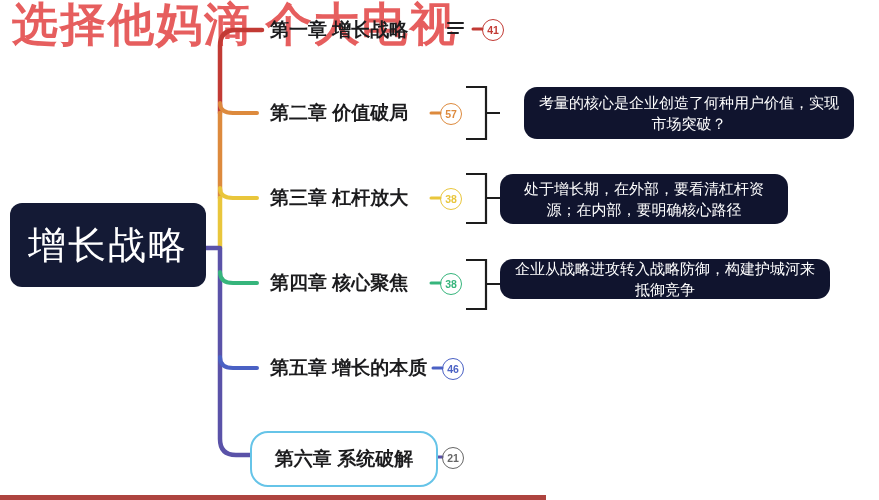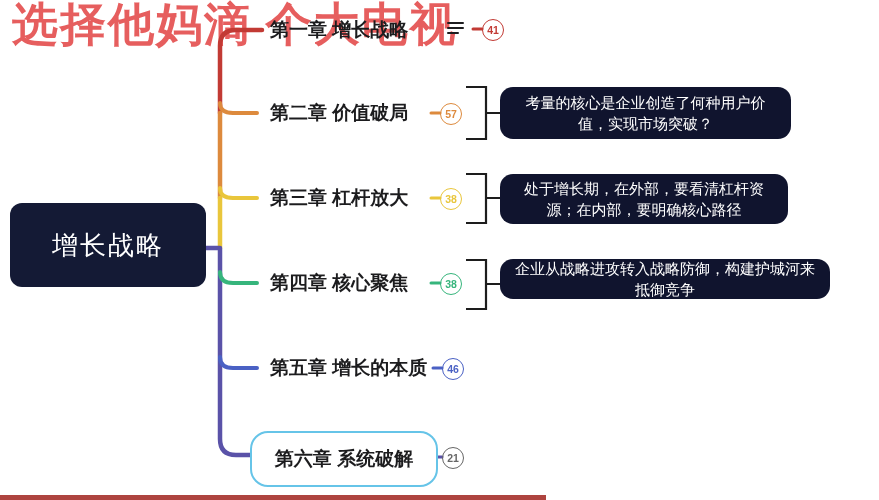--- a/index.html
+++ b/index.html
@@ -3,40 +3,40 @@
 <meta charset="utf-8">
 <style>
   html,body{margin:0;padding:0;}
   body{font-family:"Liberation Sans","DejaVu Sans",sans-serif;}
   .canvas{position:relative;width:879px;height:500px;background:#ffffff;overflow:hidden;}
   .watermark{position:absolute;left:12px;top:-6px;font-family:"Liberation Serif","DejaVu Serif",serif;
     font-size:46px;font-weight:700;letter-spacing:2px;opacity:.82;white-space:nowrap;z-index:1;}
   .wm-bottom{position:absolute;left:0;top:495px;width:546px;height:5px;opacity:.88;z-index:1;}
   svg.lines{position:absolute;left:0;top:0;z-index:2;}
   .root-node{position:absolute;left:10px;top:203px;width:196px;height:84px;border-radius:12px;
-    display:flex;align-items:center;justify-content:center;font-size:26px;font-weight:500;
+    display:flex;align-items:center;justify-content:center;font-size:38px;font-weight:500;
     letter-spacing:2px;z-index:3;}
   .topic{position:absolute;font-size:19px;font-weight:700;color:#1c1c1e;white-space:nowrap;z-index:3;line-height:26px;}
   .t1{left:270px;top:17px;} .t2{left:270px;top:100px;} .t3{left:270px;top:185px;}
   .t4{left:270px;top:270px;} .t5{left:270px;top:355px;}
   .sel-box{position:absolute;left:250px;top:431px;width:184px;height:52px;border:2px solid #14b8a6;
     border-radius:18px;background:#ffffff;display:flex;align-items:center;justify-content:center;z-index:3;}
   .sel-box .topic{position:static;}
   .badge{position:absolute;width:20px;height:20px;border:1.5px solid #888;border-radius:50%;
     background:rgba(255,255,255,.0);display:flex;align-items:center;justify-content:center;
     font-size:10.5px;font-weight:700;z-index:4;}
   .b1{left:482px;top:19px;} .b2{left:440px;top:103px;} .b3{left:440px;top:188px;}
   .b4{left:440px;top:273px;} .b5{left:442px;top:358px;} .b6{left:442px;top:447px;}
   .notes-icon{position:absolute;left:447px;top:22px;width:17px;height:12px;display:flex;
     flex-direction:column;justify-content:space-between;z-index:3;}
   .notes-icon span{display:block;height:2.4px;background:#1d1d1f;border-radius:1px;}
   .notes-icon span:nth-child(3){width:72%;}
   .note-card{position:absolute;border-radius:13px;display:flex;align-items:center;justify-content:center;
     text-align:center;font-size:15px;line-height:21px;padding:5px 12px;box-sizing:border-box;z-index:3;}
-  .n2{left:500px;top:87px;width:291px;height:52px;}
+  .n2{left:524px;top:87px;width:330px;height:52px;}
   .n3{left:500px;top:174px;width:288px;height:50px;}
   .n4{left:500px;top:259px;width:330px;height:40px;}
 </style>
 </head>
 <body>
 
 <div class="canvas">
 
   <div class="watermark" style="color: rgb(225, 59, 59);">选择他妈滴 个大电视</div>
 

